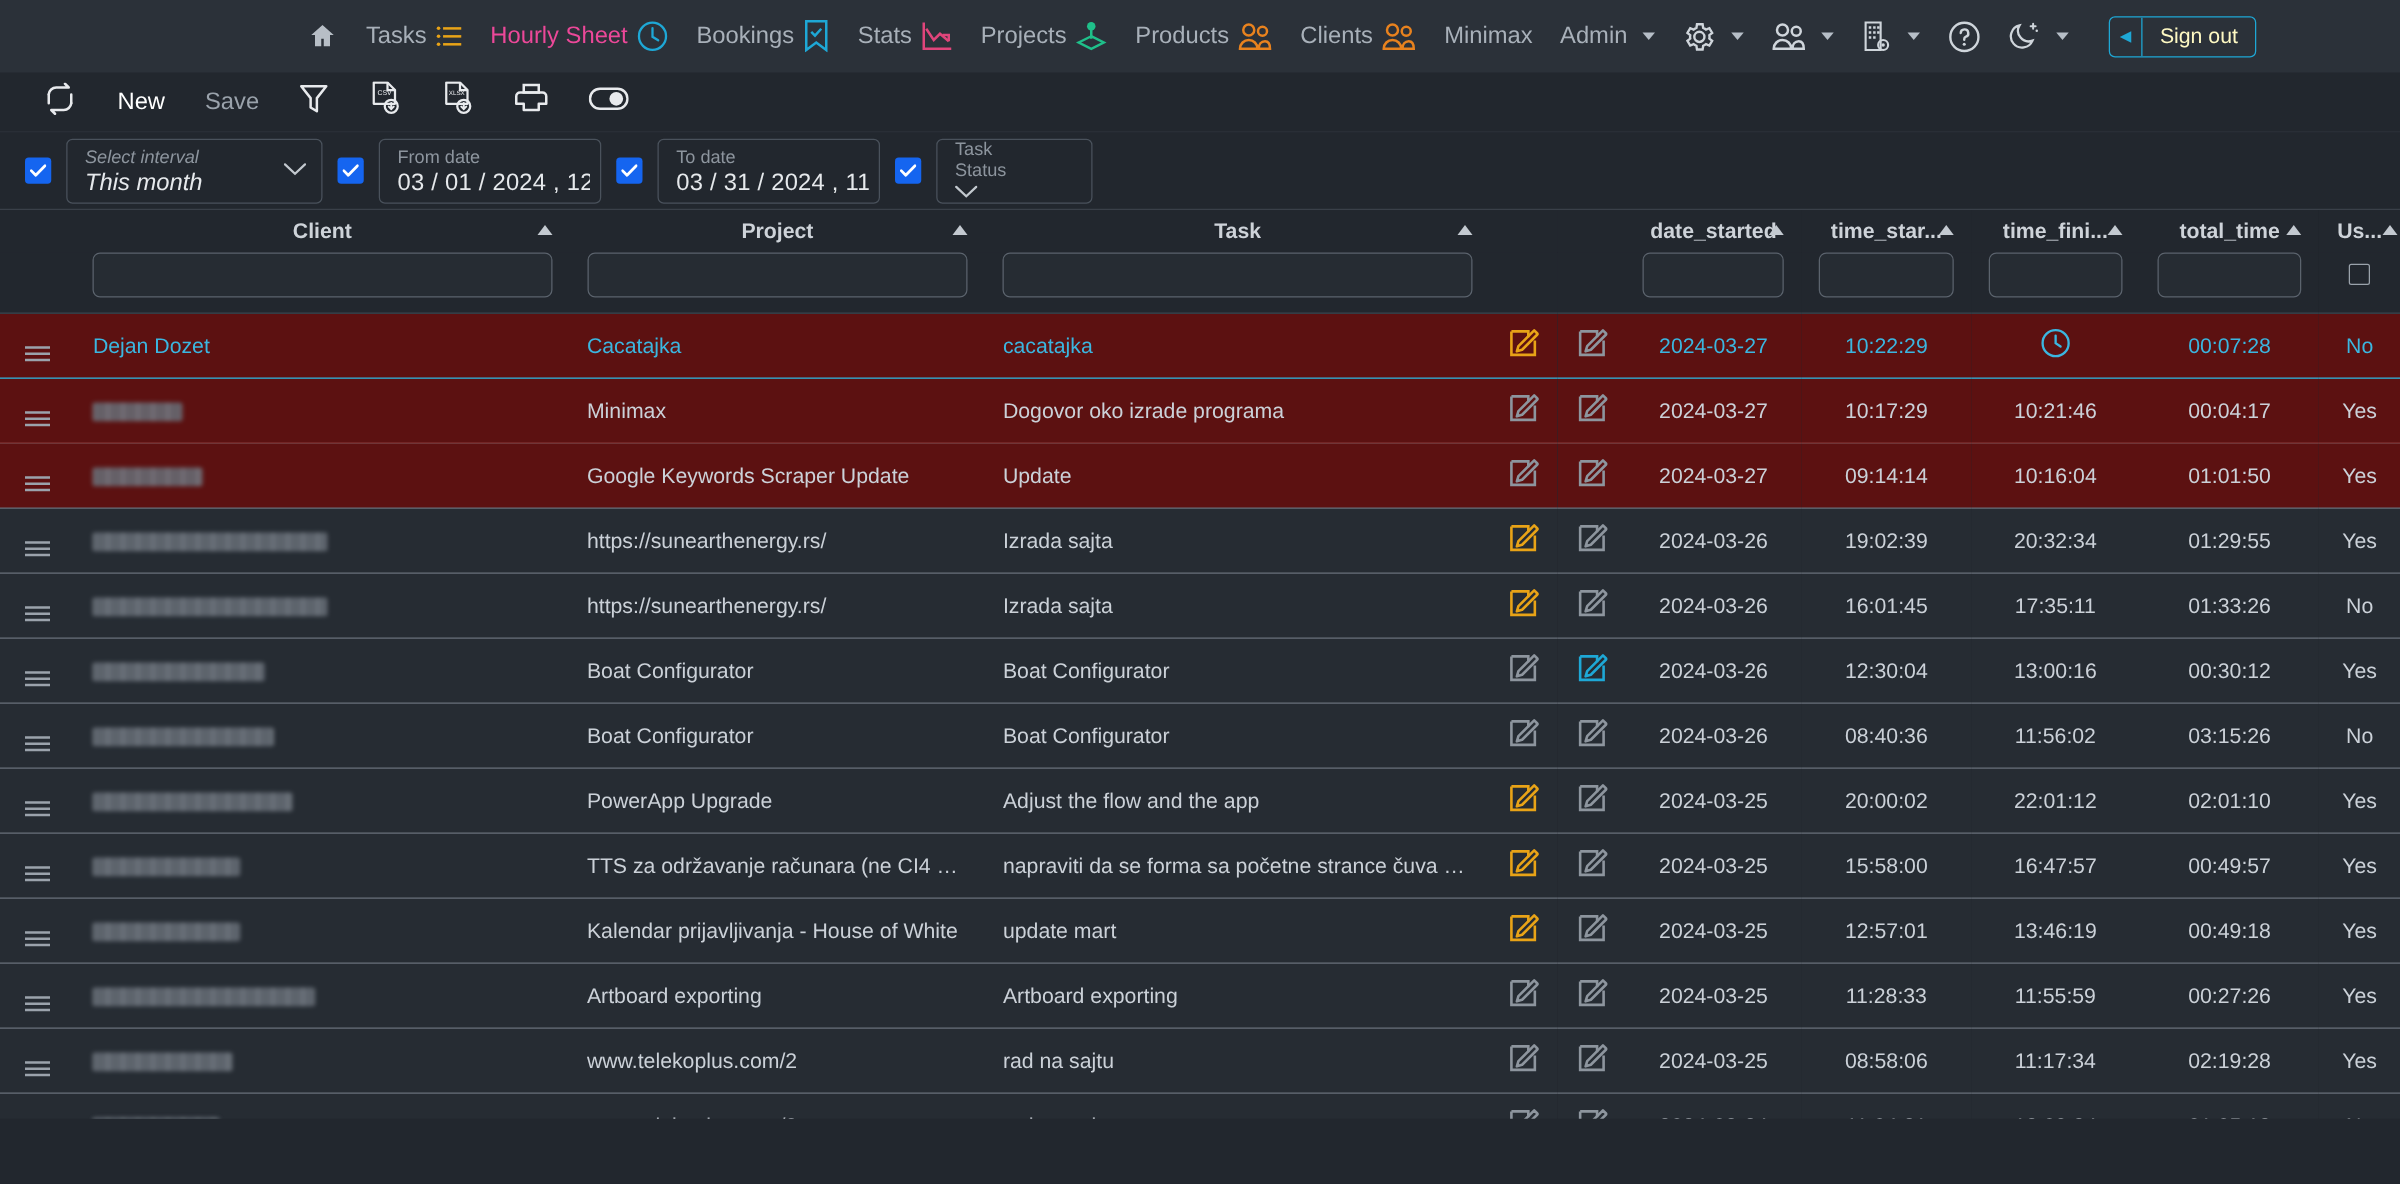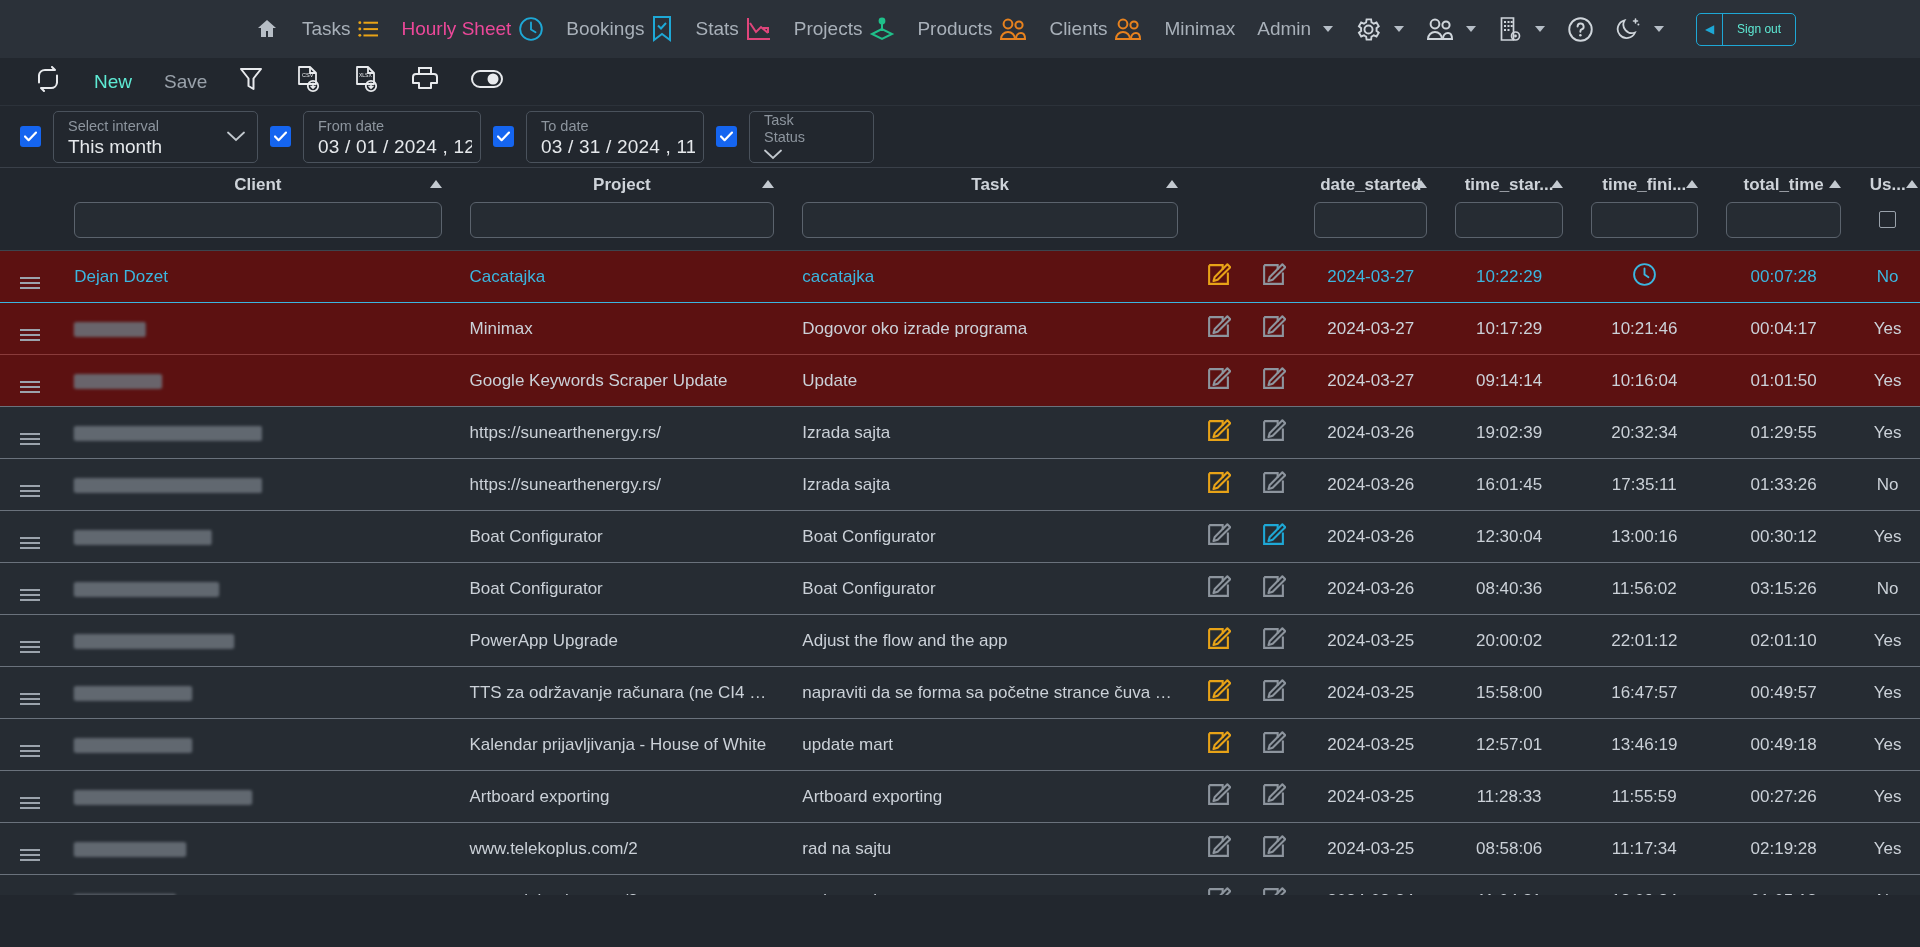--- a/index.html
+++ b/index.html
@@ -54,37 +54,37 @@
     cursor: pointer;
     margin-left: 10px;
   }
   .signout .arrowbox {
     width: 26px; height: 100%;
     display:flex; align-items:center; justify-content:center;
     border-right: 1px solid #1ea8d6;
     color: #1ea8d6; font-size: 12px;
   }
   .signout .label {
-    padding: 0 14px; color: #5eead4; font-size: 12px;
+    padding: 0 14px; color: #fef9c3; font-size: 17px;
   }
 
   
   .toolbar {
     height: 48px;
     background: #22272e;
     display: flex;
     align-items: center;
     padding: 0 18px;
     gap: 0;
     border-bottom: 1px solid #2c323a;
   }
   .tb-item {
     display: flex; align-items: center; justify-content: center;
     height: 40px; padding: 0 16px;
-    color: #5eead4; font-size: 19px; cursor: pointer;
+    color: #ffffff; font-size: 19px; cursor: pointer;
   }
   .tb-item.dim { color: #9aa2ab; }
   .tb-user {
     margin-left: auto; color: #b4bcc5; font-size: 17px;
     padding-right: 4px;
   }
 
   
   .filterbar {
     height: 62px;
@@ -106,21 +106,21 @@
     border: 1px solid #4a525c;
     border-radius: 5px;
     height: 52px;
     padding: 6px 14px 4px 14px;
     display: flex; flex-direction: column; justify-content: center;
     position: relative;
     cursor: text;
   }
   .field .flabel { color: #8d959e; font-size: 14.5px; line-height: 17px; }
   .field .fvalue { color: #e6e9ec; font-size: 19px; line-height: 23px; white-space: nowrap; overflow:hidden; }
-  .field.select { width: 205px; padding-right: 34px; cursor: pointer; }
+  .field.select { width: 205px; padding-right: 34px; cursor: pointer; font-style: italic; }
   .field.select .chev {
     position: absolute; right: 12px; top: 50%; transform: translateY(-50%);
   }
   .field.date { width: 178px; padding-right: 8px; }
   .field.date .fvalue { letter-spacing: .2px; display:flex; align-items:center; gap:2px; }
   .field.status { width: 125px; padding-right: 45px; cursor: pointer; }
 
   
   .table-wrap { width: 1920px; height: 727px; overflow: hidden; background:#22272e; }
   table { border-collapse: collapse; width: 1920px; table-layout: fixed; }

